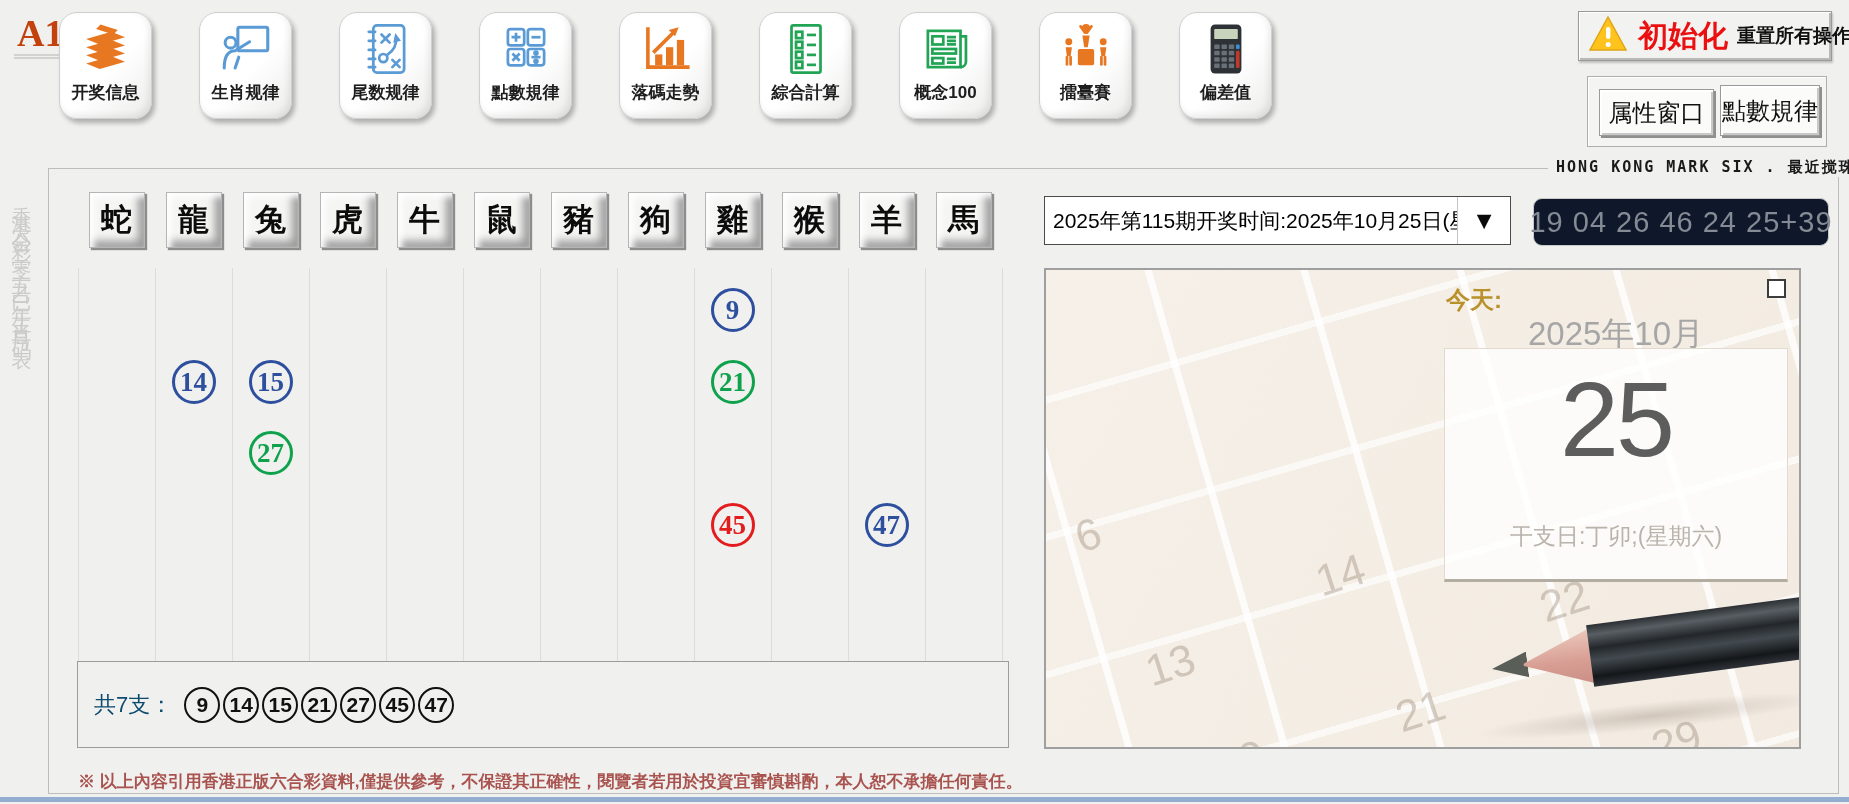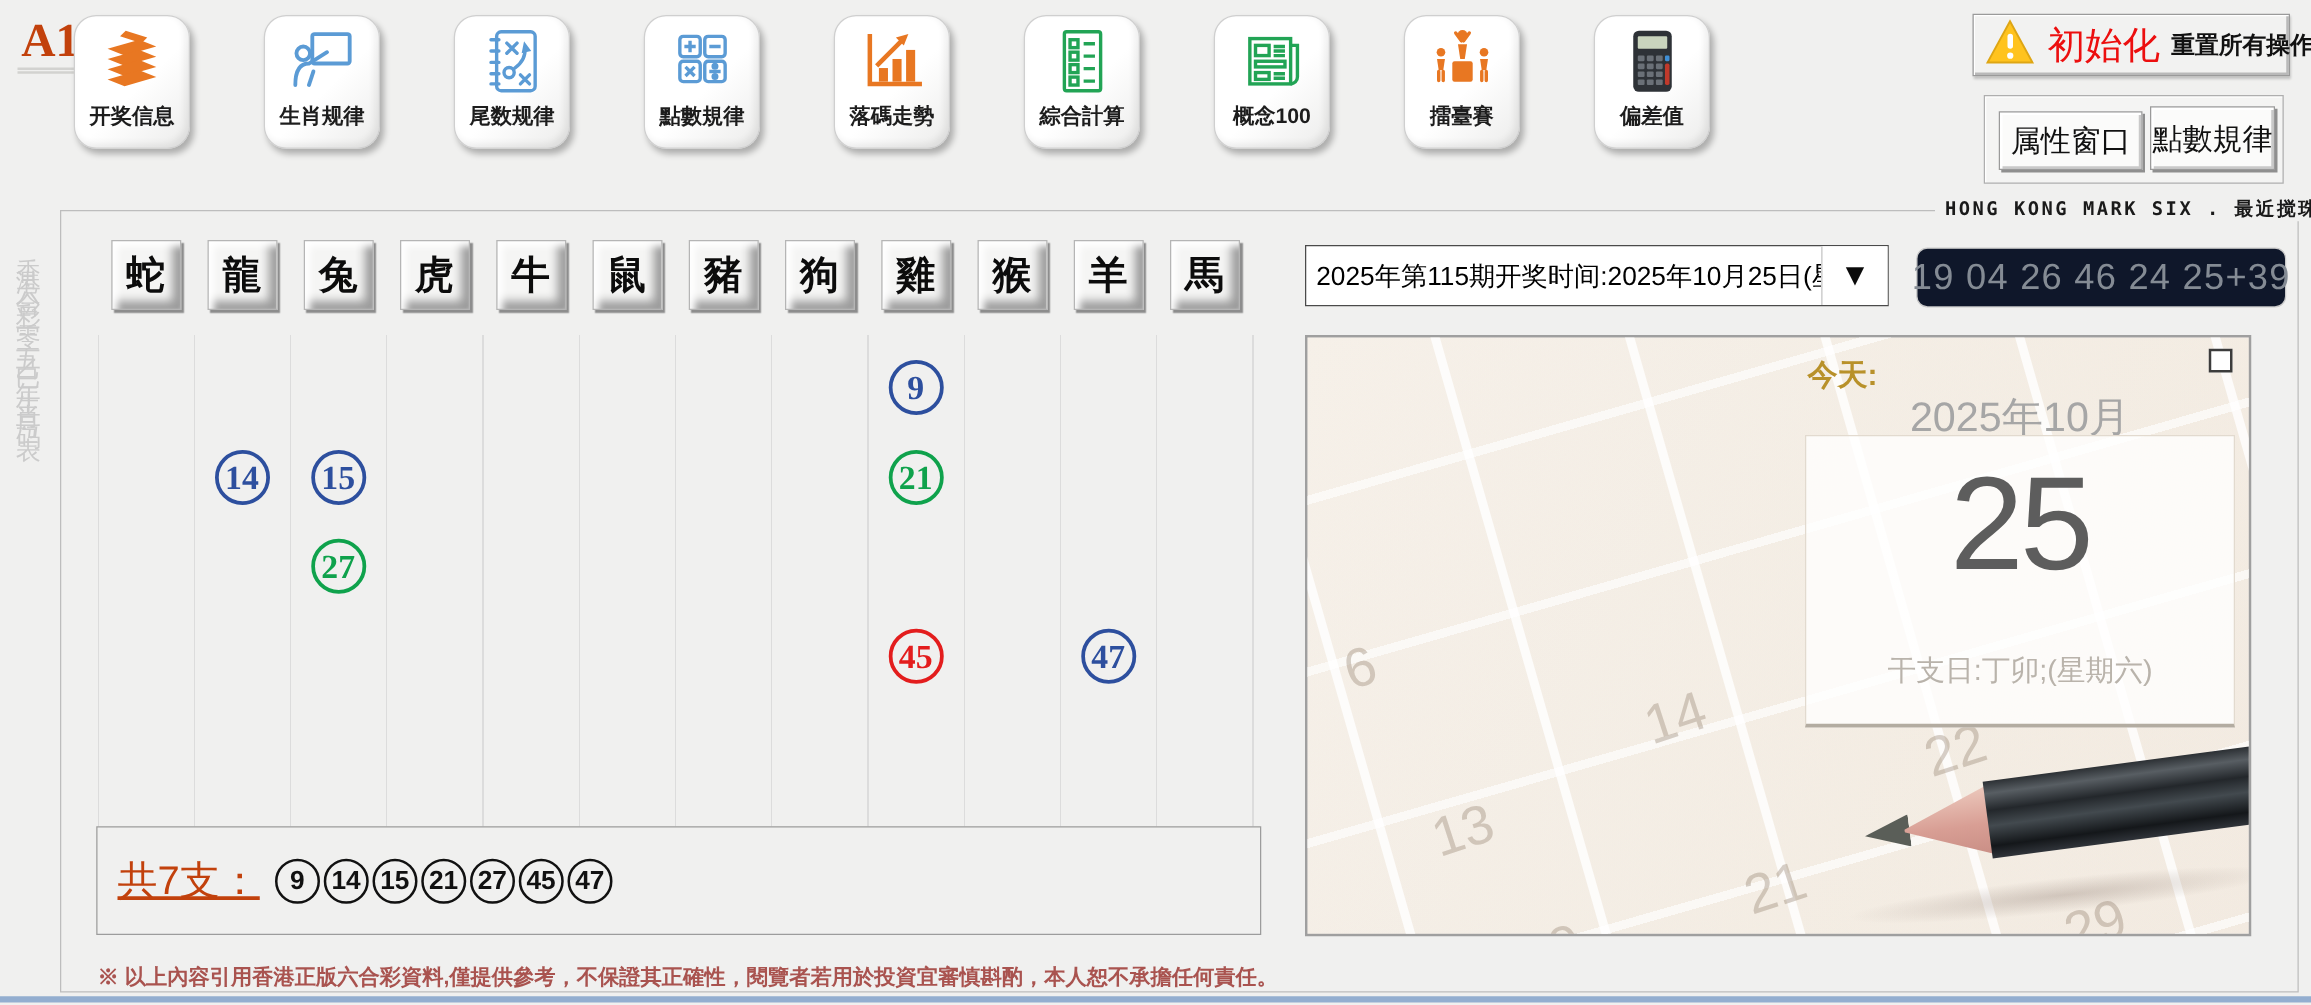--- a/index.html
+++ b/index.html
@@ -2,30 +2,30 @@
 <html><head>
 <meta charset="utf-8">
 <style>
   html,body{margin:0;padding:0;}
   body{width:1849px;height:804px;position:relative;background:#f0f0ef;font-family:"Liberation Sans",sans-serif;overflow:hidden;}
 
   
   #watermark{position:absolute;left:14px;top:14px;font-family:"Liberation Serif",serif;font-size:38px;font-weight:bold;color:#c2410c;border-bottom:5px double #d2d2d0;line-height:1;padding:0 3px 2px;z-index:0;}
 
   
-  #toolbar{position:absolute;left:59px;top:12px;display:flex;gap:59px;z-index:2;justify-content:center;}
+  #toolbar{position:absolute;left:59px;top:12px;display:flex;gap:47px;z-index:2;justify-content:center;}
   .tool-btn{width:93px;height:107px;border-radius:18px;background:linear-gradient(135deg,#ffffff 55%,#ececeb);border:1px solid #cfcfcf;box-shadow:3px 4px 5px rgba(0,0,0,.28),inset -3px -3px 6px rgba(0,0,0,.07),inset 2px 2px 3px #fff;display:flex;flex-direction:column;align-items:center;padding-top:7px;box-sizing:border-box;cursor:pointer;}
   .tool-ic{width:58px;height:58px;display:flex;align-items:center;justify-content:center;}
   .tool-ic svg{width:58px;height:58px;}
   .tool-lb{font-size:17px;font-weight:bold;color:#1d1d1d;margin-top:3px;white-space:nowrap;}
 
   
   #init-btn{position:absolute;left:1578px;top:11px;width:254px;height:50px;background:#f2f2f1;border:1px solid #9a9a9a;box-shadow:inset 1px 1px 0 #fff,inset -2px -2px 0 #b9b9b9,1px 2px 2px rgba(0,0,0,.2);display:flex;align-items:center;gap:9px;padding:0 8px;box-sizing:border-box;cursor:pointer;}
   #init-btn svg{width:42px;height:38px;flex:none;}
-  #init-label{color:#ec0f0f;font-size:30px;font-weight:normal;white-space:nowrap;}
+  #init-label{color:#ec0f0f;font-size:30px;font-weight:bold;white-space:nowrap;}
   #init-sub{color:#111;font-size:19px;font-weight:bold;white-space:nowrap;}
   #win-panel{position:absolute;left:1587px;top:76px;width:238px;height:69px;border:1px solid #aeaeae;background:#f4f4f3;box-shadow:inset 1px 1px 0 #fff;}
   .win-btn{position:absolute;background:#fbfbfa;border:1px solid #9a9a9a;box-shadow:inset 2px 2px 0 #fff,inset -2px -2px 0 #c9c9c9,2px 2px 0 #8f8f8f;font-size:24px;color:#111;display:flex;align-items:center;justify-content:center;white-space:nowrap;cursor:pointer;}
   #prop-btn{left:11px;top:12px;width:113px;height:45px;}
   #entry-btn{left:132px;top:8px;width:98px;height:49px;}
 
   
   #groupbox{position:absolute;left:48px;top:168px;width:1791px;height:626px;border:1px solid #bdbdbd;box-sizing:border-box;}
   #groupbox-legend{position:absolute;left:1548px;top:158px;background:#f0f0ef;padding:0 8px;font-family:"DejaVu Sans Mono",monospace;font-size:15px;font-weight:bold;letter-spacing:2px;color:#1a1a1a;white-space:nowrap;z-index:2;}
 
@@ -46,21 +46,21 @@
 
   
   #grid{position:absolute;left:78px;top:268px;width:926px;height:393px;background:repeating-linear-gradient(to right,#dcdcdc 0 1px,transparent 1px 77px);}
   .ball{position:absolute;width:44px;height:44px;border-radius:50%;border-style:solid;border-width:3px;display:flex;align-items:center;justify-content:center;font-family:"Liberation Serif",serif;font-size:27px;font-weight:bold;box-sizing:border-box;background:transparent;}
   .ball-blue{border-color:#2d4f9e;color:#2d4f9e;}
   .ball-green{border-color:#0fa24c;color:#0fa24c;}
   .ball-red{border-color:#e31d1d;color:#e31d1d;}
 
   
   #summary-box{position:absolute;left:77px;top:661px;width:932px;height:87px;border:1px solid #9c9c9c;display:flex;align-items:center;padding-left:16px;gap:12px;box-sizing:border-box;}
-  #summary-label{font-size:32px;color:#c2410c;white-space:nowrap;text-decoration:underline;}
+  #summary-label{font-size:22px;color:#0c4a6e;white-space:nowrap;}
   #sum-balls{display:flex;gap:3px;}
   .sball{width:36px;height:36px;border-radius:50%;border:2px solid #111;color:#111;display:flex;align-items:center;justify-content:center;font-size:21px;font-weight:bold;box-sizing:border-box;}
 
   #disclaimer{position:absolute;left:78px;top:770px;font-size:17px;color:#a9534f;font-weight:bold;white-space:nowrap;}
   #bottom-line{position:absolute;left:0;top:797px;width:1849px;height:5px;background:#93aed0;}
 
   
   #calendar{position:absolute;left:1044px;top:268px;width:757px;height:481px;border:2px solid #9f9f9f;background:linear-gradient(120deg,#f8f4ee,#f3ece3);overflow:hidden;box-sizing:border-box;}
   #cal-gridlines{position:absolute;left:-15%;top:-25%;width:145%;height:165%;transform:rotate(-16deg);background:repeating-linear-gradient(to right,rgba(255,255,255,.8) 0 7px,rgba(240,230,218,.15) 7px 150px),repeating-linear-gradient(to bottom,rgba(255,255,255,.8) 0 7px,rgba(240,230,218,.15) 7px 132px);}
   .cal-num{position:absolute;font-size:44px;color:rgba(150,132,112,.38);transform:rotate(-18deg);}

